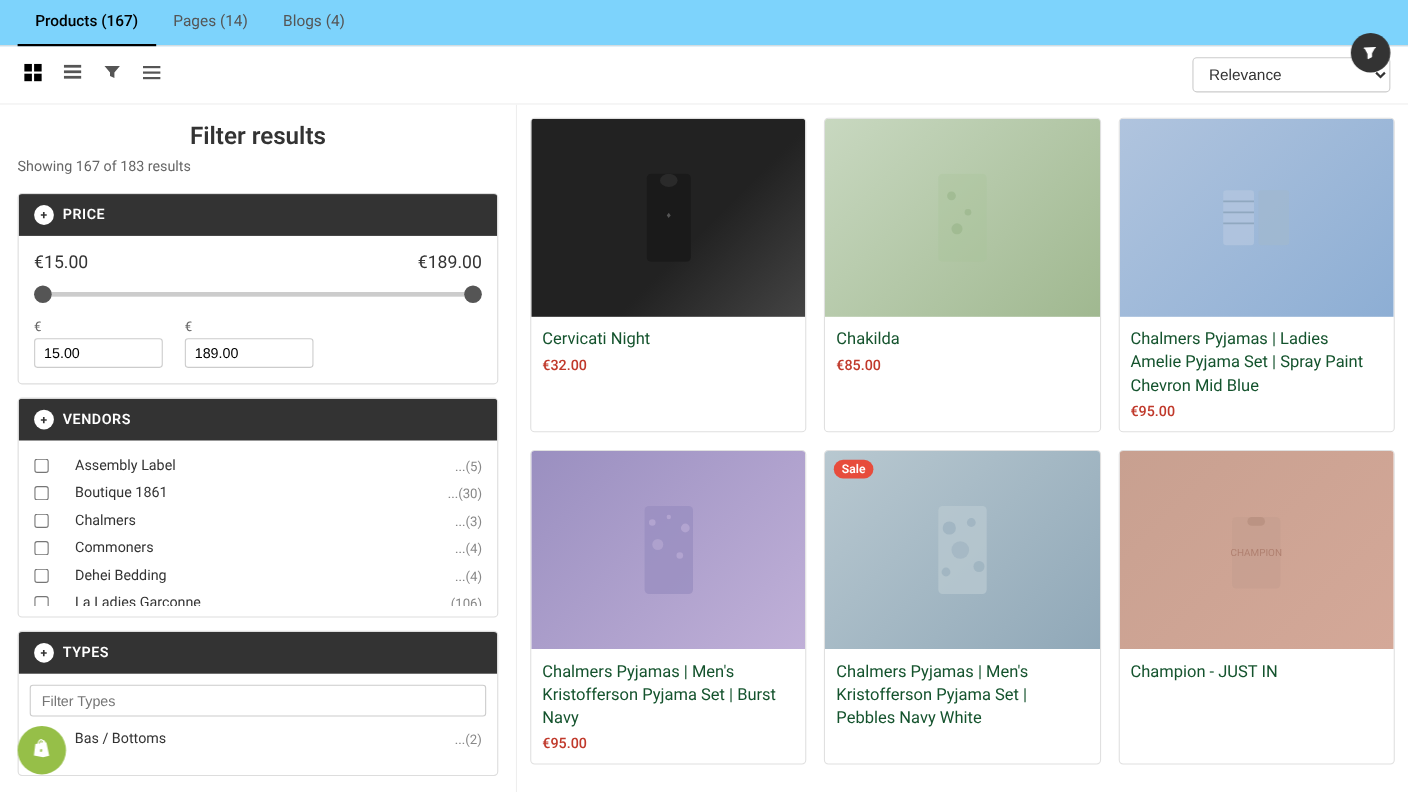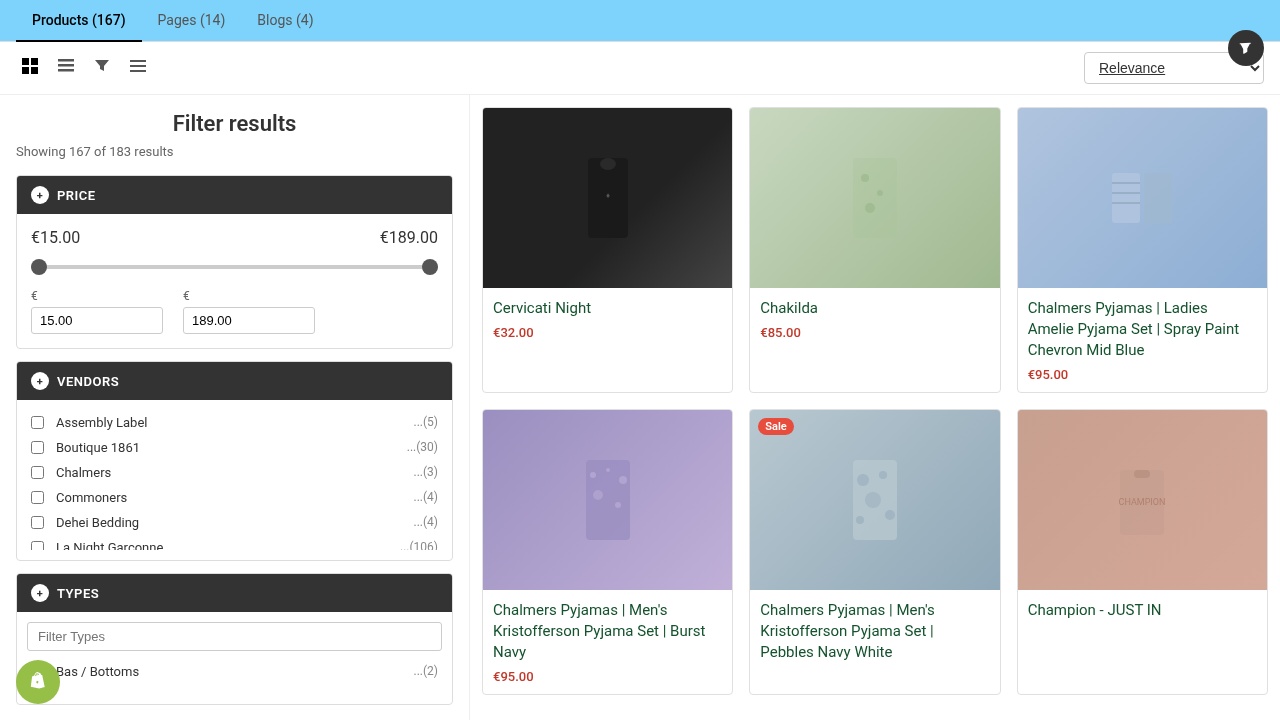--- a/index.html
+++ b/index.html
@@ -51,21 +51,20 @@
     .sort-select {
       padding: 6px 30px 6px 10px;
       border: 1px solid #ccc;
       border-radius: 4px;
       background: #fff;
       font-size: 14px;
       color: #333;
       appearance: auto;
       cursor: pointer;
       min-width: 180px;
-      text-decoration: underline;
     }
 
     .main-content {
       display: flex;
       height: calc(720px - 90px);
       overflow: hidden;
     }
 
     .sidebar {
       width: 470px;
@@ -173,43 +172,44 @@
     }
     .price-input-group label {
       font-size: 12px;
       color: #666;
     }
     .price-input {
       border: 1px solid #ccc;
       border-radius: 3px;
       padding: 5px 8px;
       font-size: 13px;
-      width: 132px;
+      width: 117px;
     }
 
     .vendors-body, .types-body {
       padding: 10px;
     }
     .filter-search-input {
       width: 100%;
       border: 1px solid #ccc;
       border-radius: 3px;
       padding: 6px 10px;
       font-size: 13px;
       margin-bottom: 8px;
     }
     .filter-list {
       max-height: 140px;
       overflow-y: auto;
     }
     .filter-list-item {
       display: flex;
+      align-items: center;
       padding: 5px 4px;
       font-size: 13px;
-      gap: 12px;
+      gap: 24px;
     }
     .filter-list-item input[type="checkbox"] {
       flex-shrink: 0;
       cursor: pointer;
     }
     .filter-list-item-label {
       flex: 1;
       color: #333;
     }
     .filter-list-item-count {
@@ -439,21 +439,21 @@
             <span class="filter-list-item-label">Commoners</span>
             <span class="filter-list-item-count">...(4)</span>
           </div>
           <div class="filter-list-item">
             <input type="checkbox" style="">
             <span class="filter-list-item-label">Dehei Bedding</span>
             <span class="filter-list-item-count">...(4)</span>
           </div>
           <div class="filter-list-item">
             <input type="checkbox" style="">
-            <span class="filter-list-item-label">La Night Garçonne</span>
+            <span class="filter-list-item-label">La Ladies Garçonne</span>
             <span class="filter-list-item-count">...(106)</span>
           </div>
         </div>
       </div>
     </div>
 
     <div class="filter-section">
       <div class="filter-section-header">
         <div class="circle-icon">+</div>
         <span>TYPES</span>

